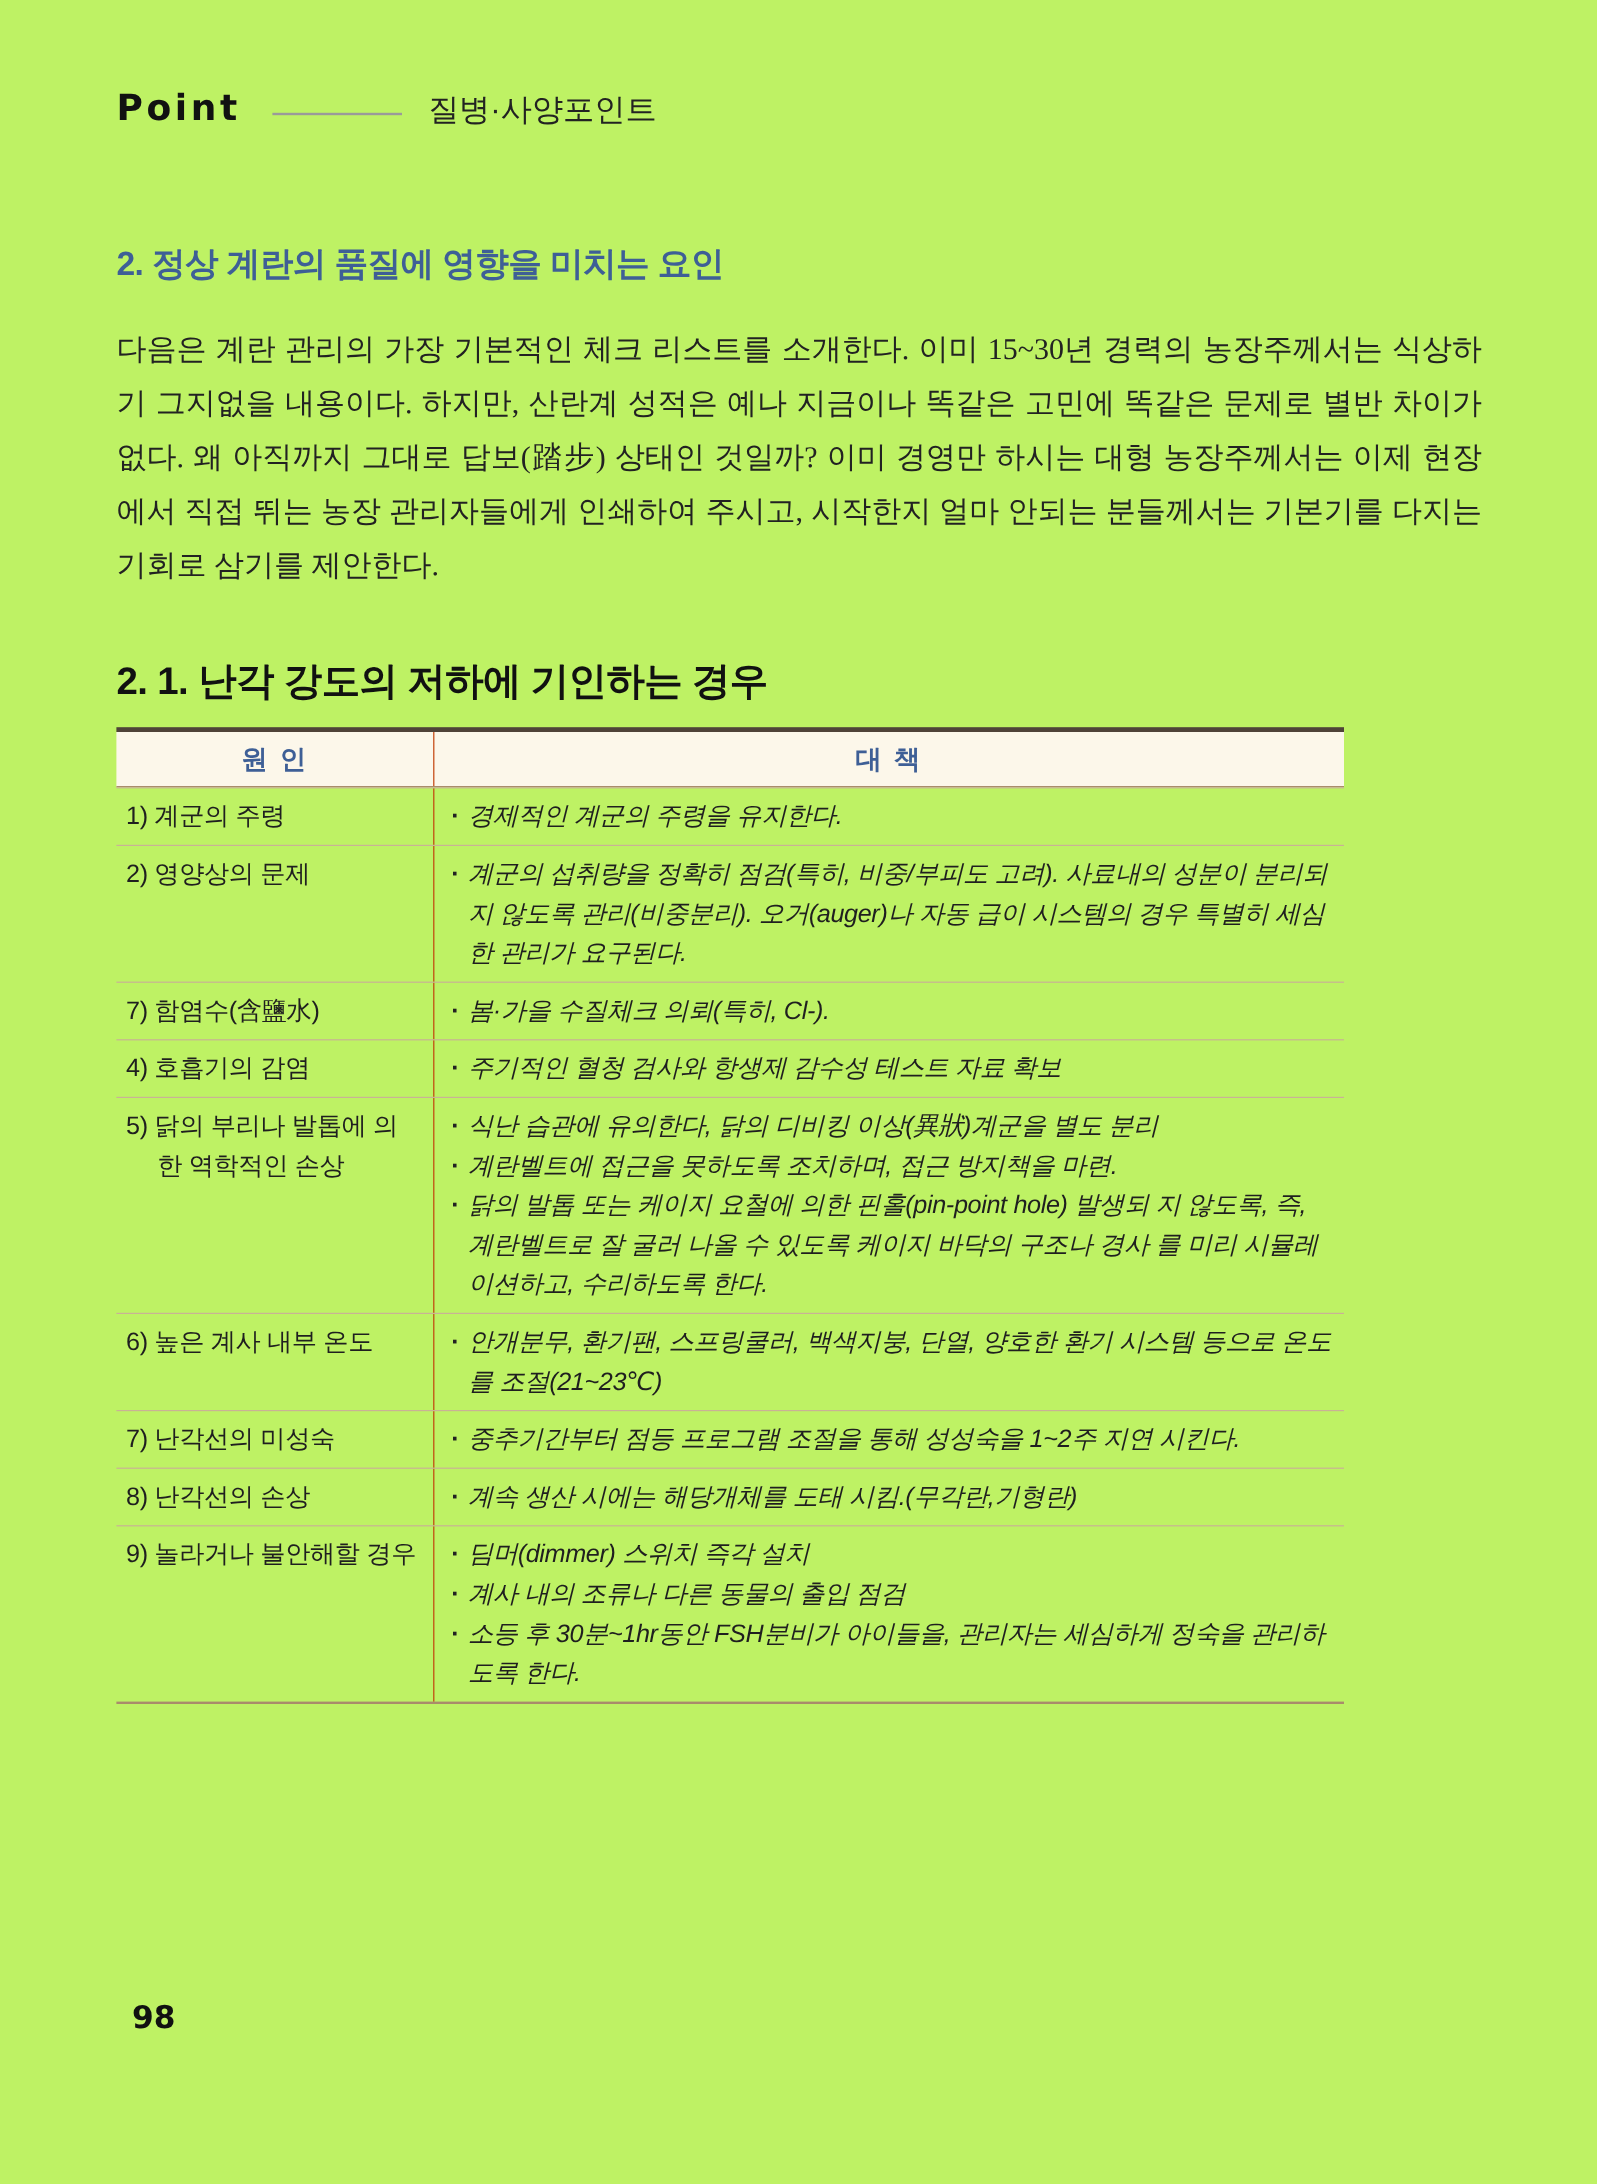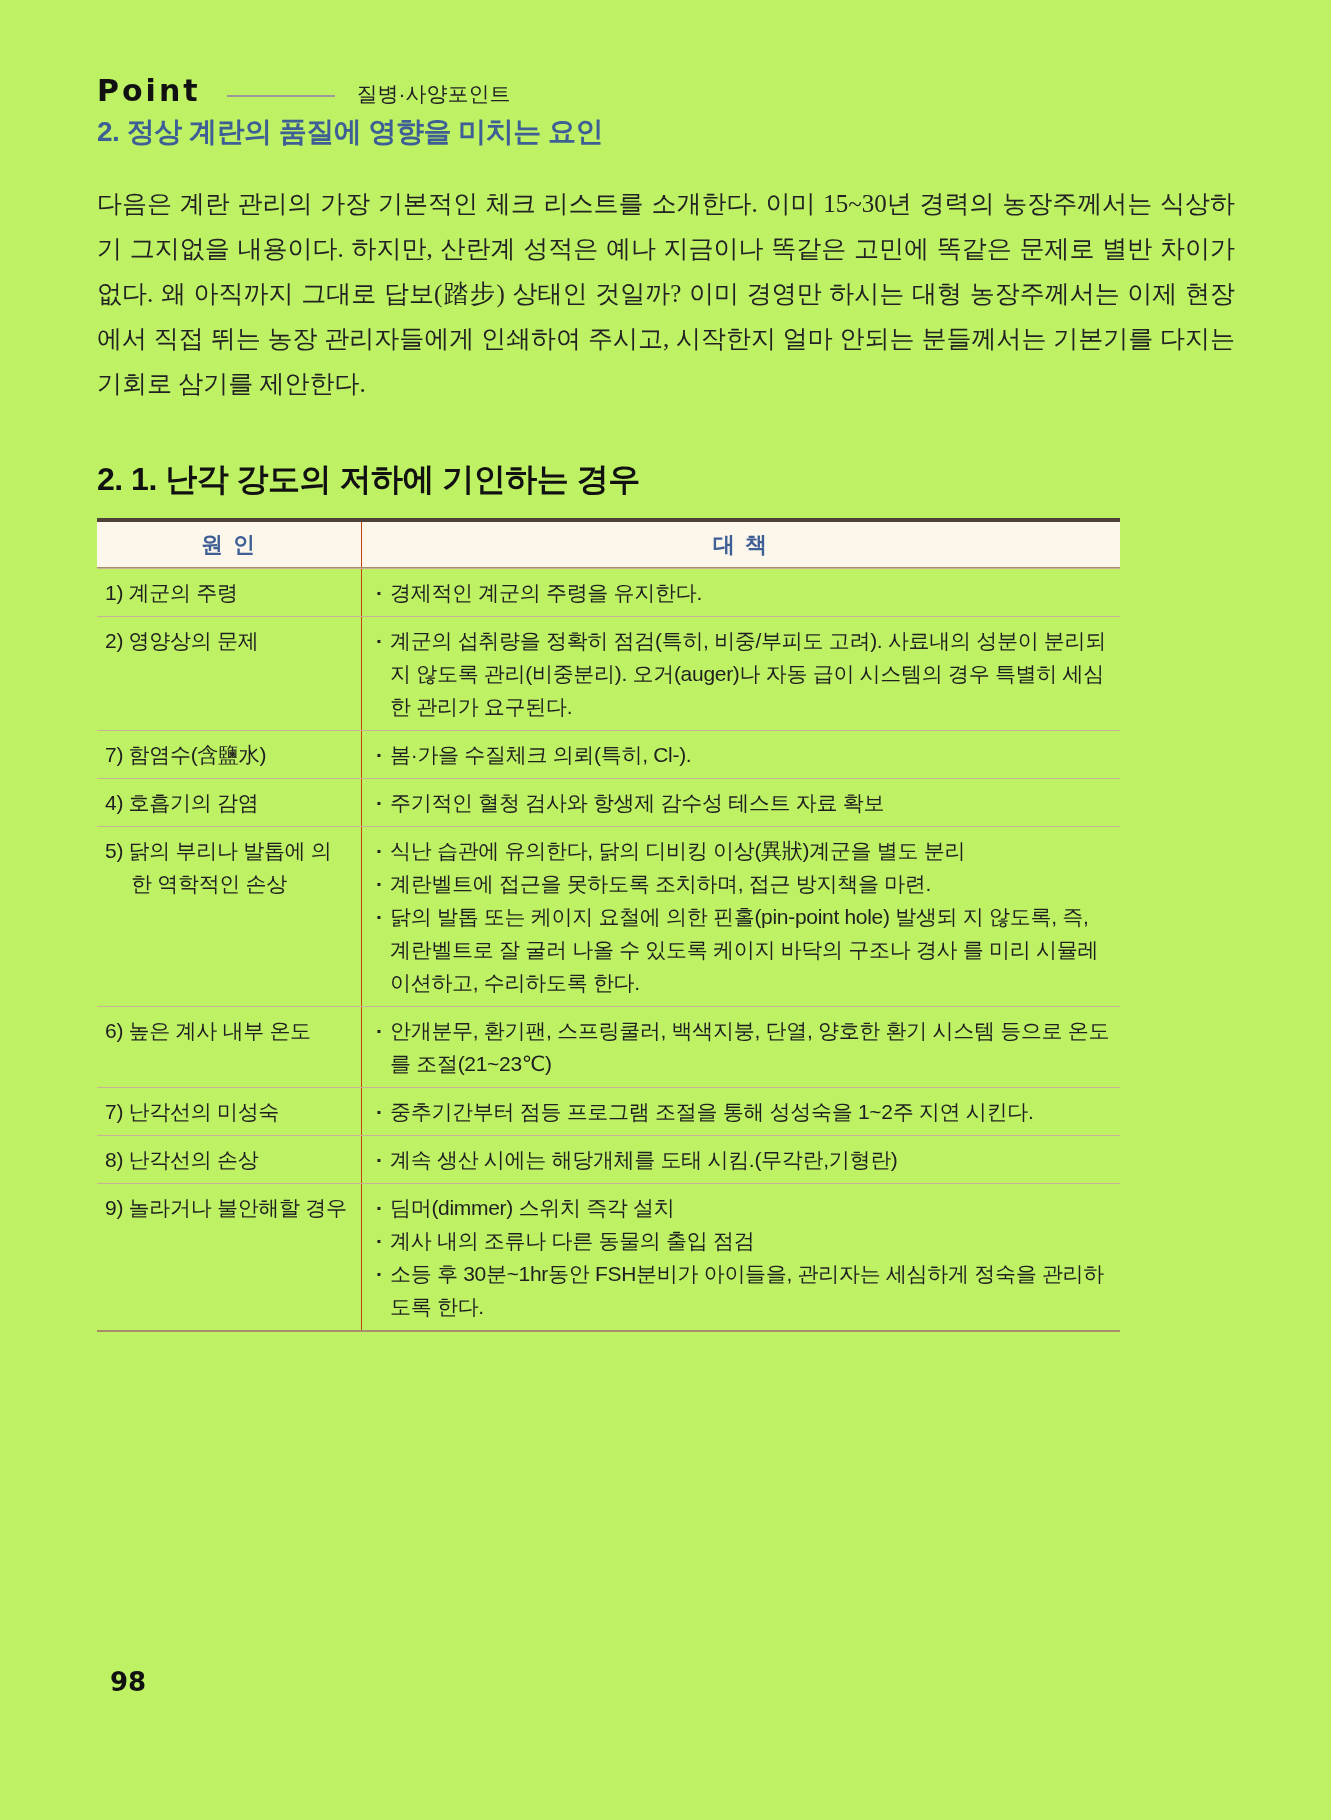--- a/index.html
+++ b/index.html
@@ -23,37 +23,38 @@
     letter-spacing: 3px;
     color: #111111;
   }
   .header-rule {
     display: inline-block;
     width: 108px;
     border-bottom: 2px solid #9a9a9a;
     margin: 0 22px 0 26px;
     transform: translateY(-4px);
   }
-  .header-caption { font-size: 21px; color: #222222; letter-spacing: 0px; }
+  .header-caption { font-size: 26px; color: #222222; letter-spacing: 0px; }
 
   
   .para {
     font-family: "Liberation Serif", "DejaVu Serif", serif;
     font-size: 25px;
     line-height: 45px;
     text-align: justify;
     word-break: break-all;
     color: #222222;
     margin: 0;
   }
   .para-1 { margin-top: 44px; }
   .para-2 { margin-top: 30px; }
 
   
   .section-title {
+    margin-top: 88px;
     font-size: 28px;
     font-weight: bold;
     color: #3e5f96;
     letter-spacing: -0.5px;
   }
   .subsection-title {
     margin-top: 52px;
     font-size: 32px;
     font-weight: bold;
     color: #111111;
@@ -79,21 +80,21 @@
     padding: 7px 10px 7px 34px;
     text-indent: -26px;
   }
   .cell-measure { width: 758px; padding: 7px 10px 7px 14px; }
   .head-row .tcell {
     text-indent: 0; padding: 6px 0; text-align: center;
     font-weight: bold; color: #3e5f96; font-size: 22px; letter-spacing: 2px;
   }
   .bullet-item { display: flex; align-items: flex-start; }
   .bullet-dot { flex: 0 0 14px; font-weight: bold; color: #222222; }
-  .bullet-text { flex: 1 1 auto; }
+  .bullet-text { flex: 1 1 auto; font-style: italic; }
 
   
   .page-number {
     position: absolute;
     left: 110px;
     top: 1667px;
     font-size: 26px;
     font-weight: bold;
     color: #111111;
     font-family: "DejaVu Sans", "Liberation Sans", sans-serif;

